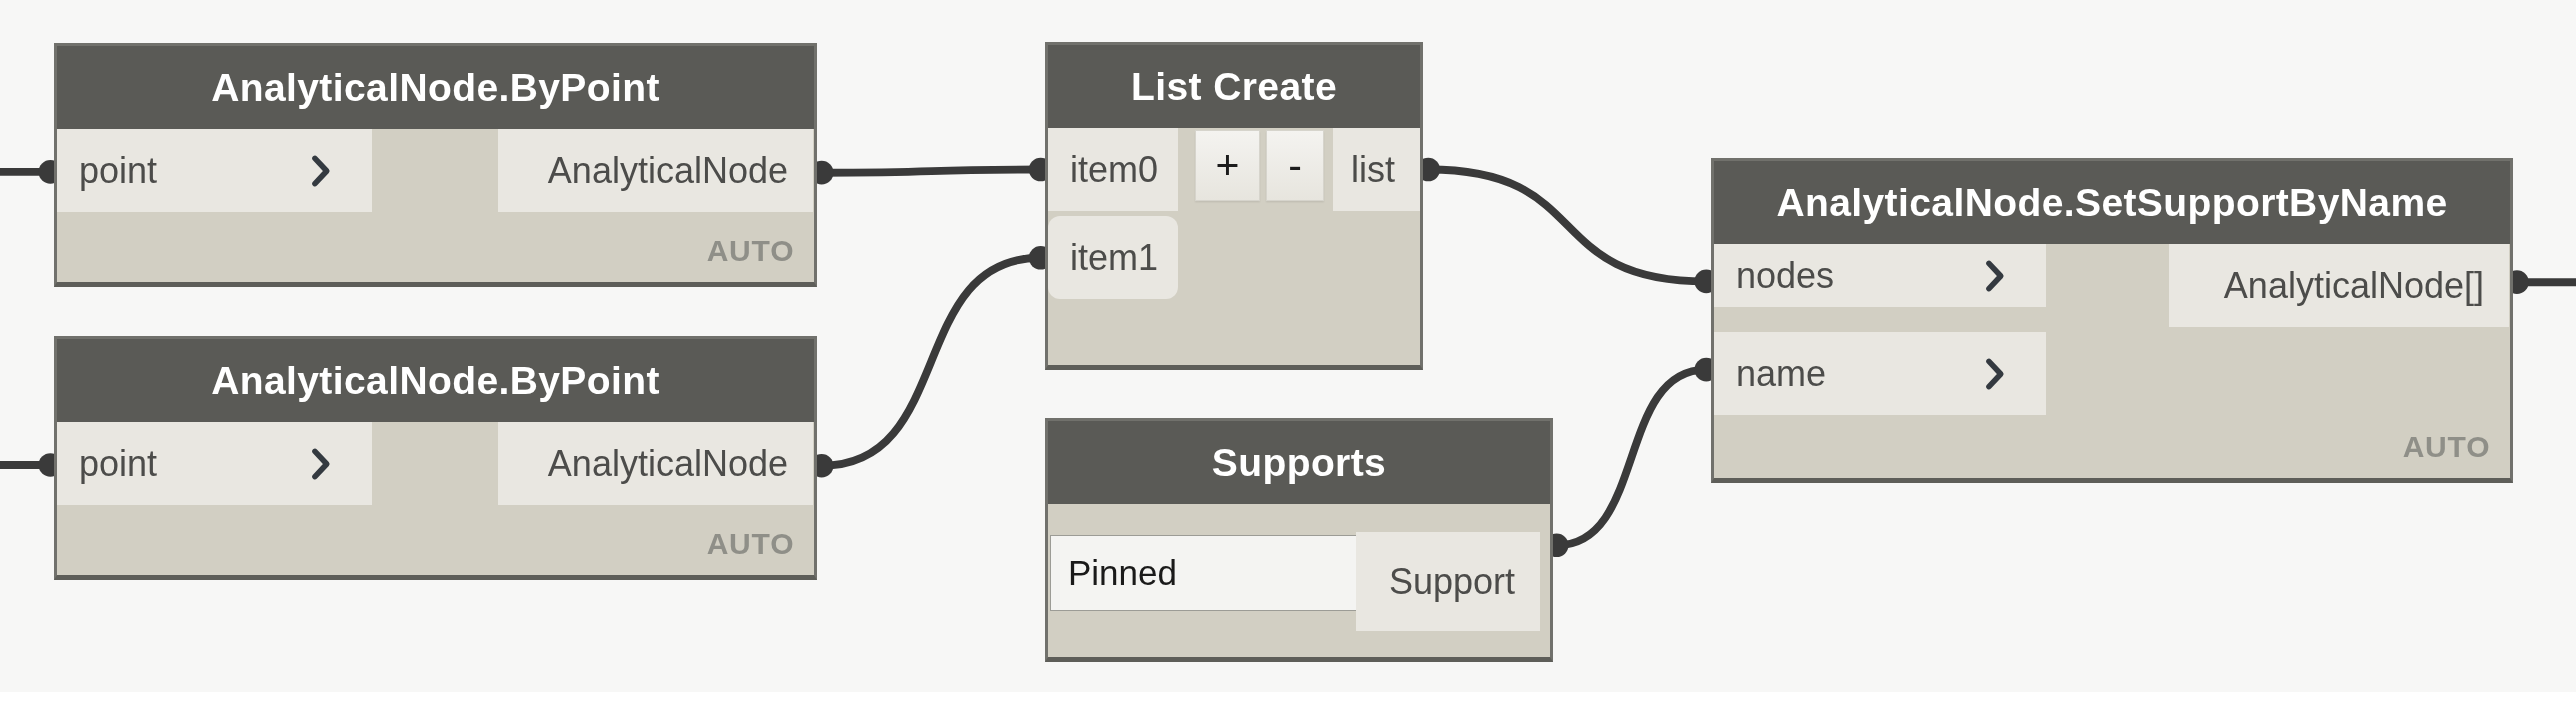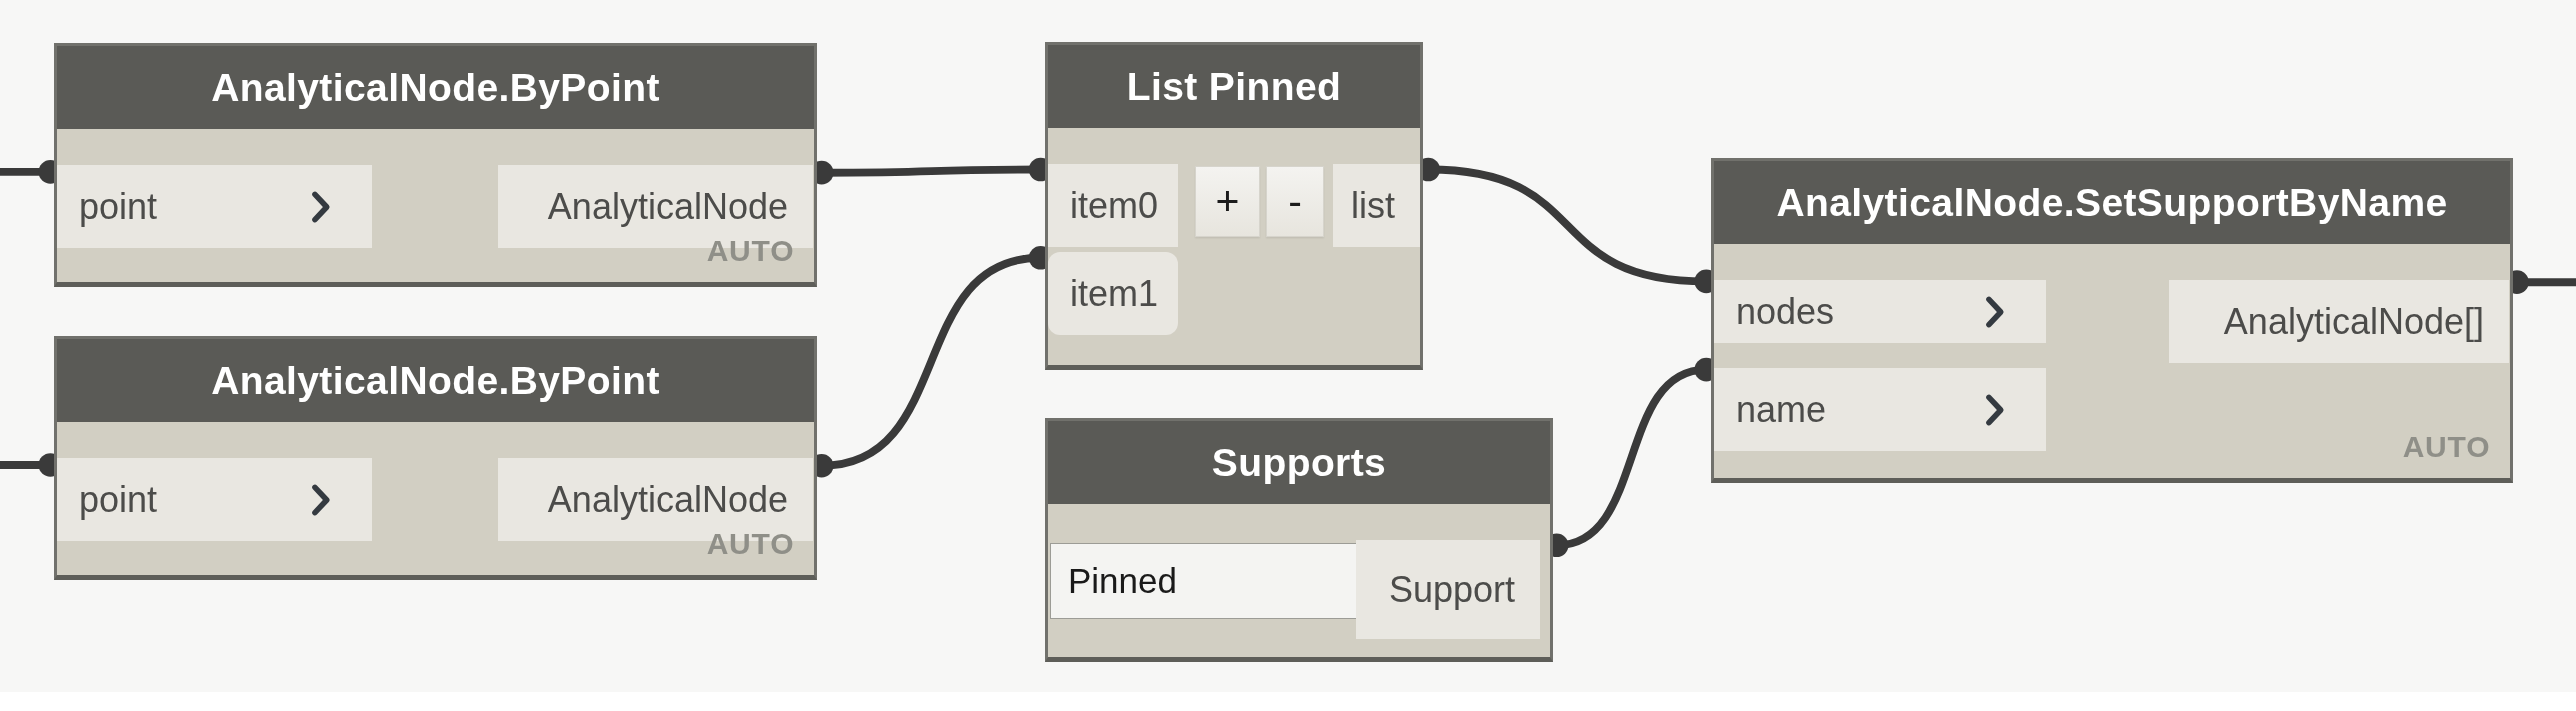--- a/index.html
+++ b/index.html
@@ -12,40 +12,40 @@
     font-family:"Liberation Sans", sans-serif;}
   .canvas{position:absolute;left:0;top:0;width:2576px;height:692px;background:var(--canvas);}
   svg.wires{position:absolute;left:0;top:0;width:2576px;height:692px;}
   svg.wires path{stroke:var(--wire);stroke-width:10;fill:none;stroke-linecap:round;}
   svg.wires circle{fill:var(--wire);}
 
   .node{position:absolute;background:var(--body);border:3.2px solid var(--border);
     border-bottom:5.5px solid var(--border-b);display:flex;flex-direction:column;}
   .hdr{height:83px;flex:0 0 83px;background:var(--hdr);color:#ffffff;display:flex;
     align-items:center;justify-content:center;font-weight:bold;font-size:39px;letter-spacing:0.4px;}
-  .nbody{position:relative;flex:1;margin-top:36px;}
+  .nbody{position:relative;flex:1;}
   .port{position:absolute;background:var(--port);display:flex;align-items:center;
     font-size:36px;color:var(--label);}
   .port.in{justify-content:space-between;padding:0 41px 0 22px;}
   .port.in.noarrow{justify-content:flex-start;}
   .port.out{justify-content:flex-end;padding-right:25px;}
   .chev{width:20.5px;height:36px;flex:0 0 20.5px;}
   .auto{position:absolute;right:19.7px;bottom:14px;font-weight:bold;font-size:30px;
     color:var(--auto);letter-spacing:0.8px;}
   .btn{position:absolute;display:flex;align-items:center;justify-content:center;
     font-size:41px;color:#1c1c1c;background:linear-gradient(#f4f3f0,#e7e5de);
     border:0.8px solid #d6d4cc;box-shadow:0 1.6px 1.6px rgba(0,0,0,0.07);}
   .dd{position:absolute;background:#f4f4f2;border:1.6px solid #9c9c96;display:flex;
     align-items:center;justify-content:space-between;padding:0 19px 0 17.3px;
     font-size:35px;color:#1a1a1a;}
 
   #node1{left:54px;top:43px;width:763px;height:244px;}
   #node2{left:54px;top:336px;width:763px;height:244px;}
   #node3{left:1045px;top:42px;width:378px;height:328px;}
-  #node4{left:1045px;top:418px;width:508px;height:244px;}
+  #node4{left:1045px;top:418px;width:508px;height:244px;gap:28px;}
   #node5{left:1711px;top:158px;width:802px;height:325px;}
 
   #node1 .port.in,#node2 .port.in{left:0;top:0;width:315px;height:83px;}
   #node1 .port.out,#node2 .port.out{left:441px;top:0;width:315px;height:83px;}
 
   #node3 .p-item0{left:0;top:0;width:130px;height:83px;}
   #node3 .p-item1{left:0;top:88px;width:130px;height:83px;border-radius:12px;}
   #node3 .b-add{left:147px;top:1.6px;width:65px;height:71px;}
   #node3 .b-rem{left:218px;top:1.6px;width:58px;height:71px;}
   #node3 .p-list{left:285px;top:0;width:87px;height:83px;}
@@ -115,21 +115,21 @@
       </div>
       <div class="port out">
         <span>AnalyticalNode</span>
       </div>
       <div class="auto">AUTO</div>
     </div>
   </div>
 
   <div class="node" id="node3">
     <div class="hdr">
-      <span>List Pinned</span>
+      <span>List Create</span>
     </div>
     <div class="nbody">
       <div class="port in noarrow p-item0">
         <span>item0</span>
       </div>
       <div class="btn b-add">+</div>
       <div class="btn b-rem">-</div>
       <div class="port out p-list">
         <span>list</span>
       </div>

